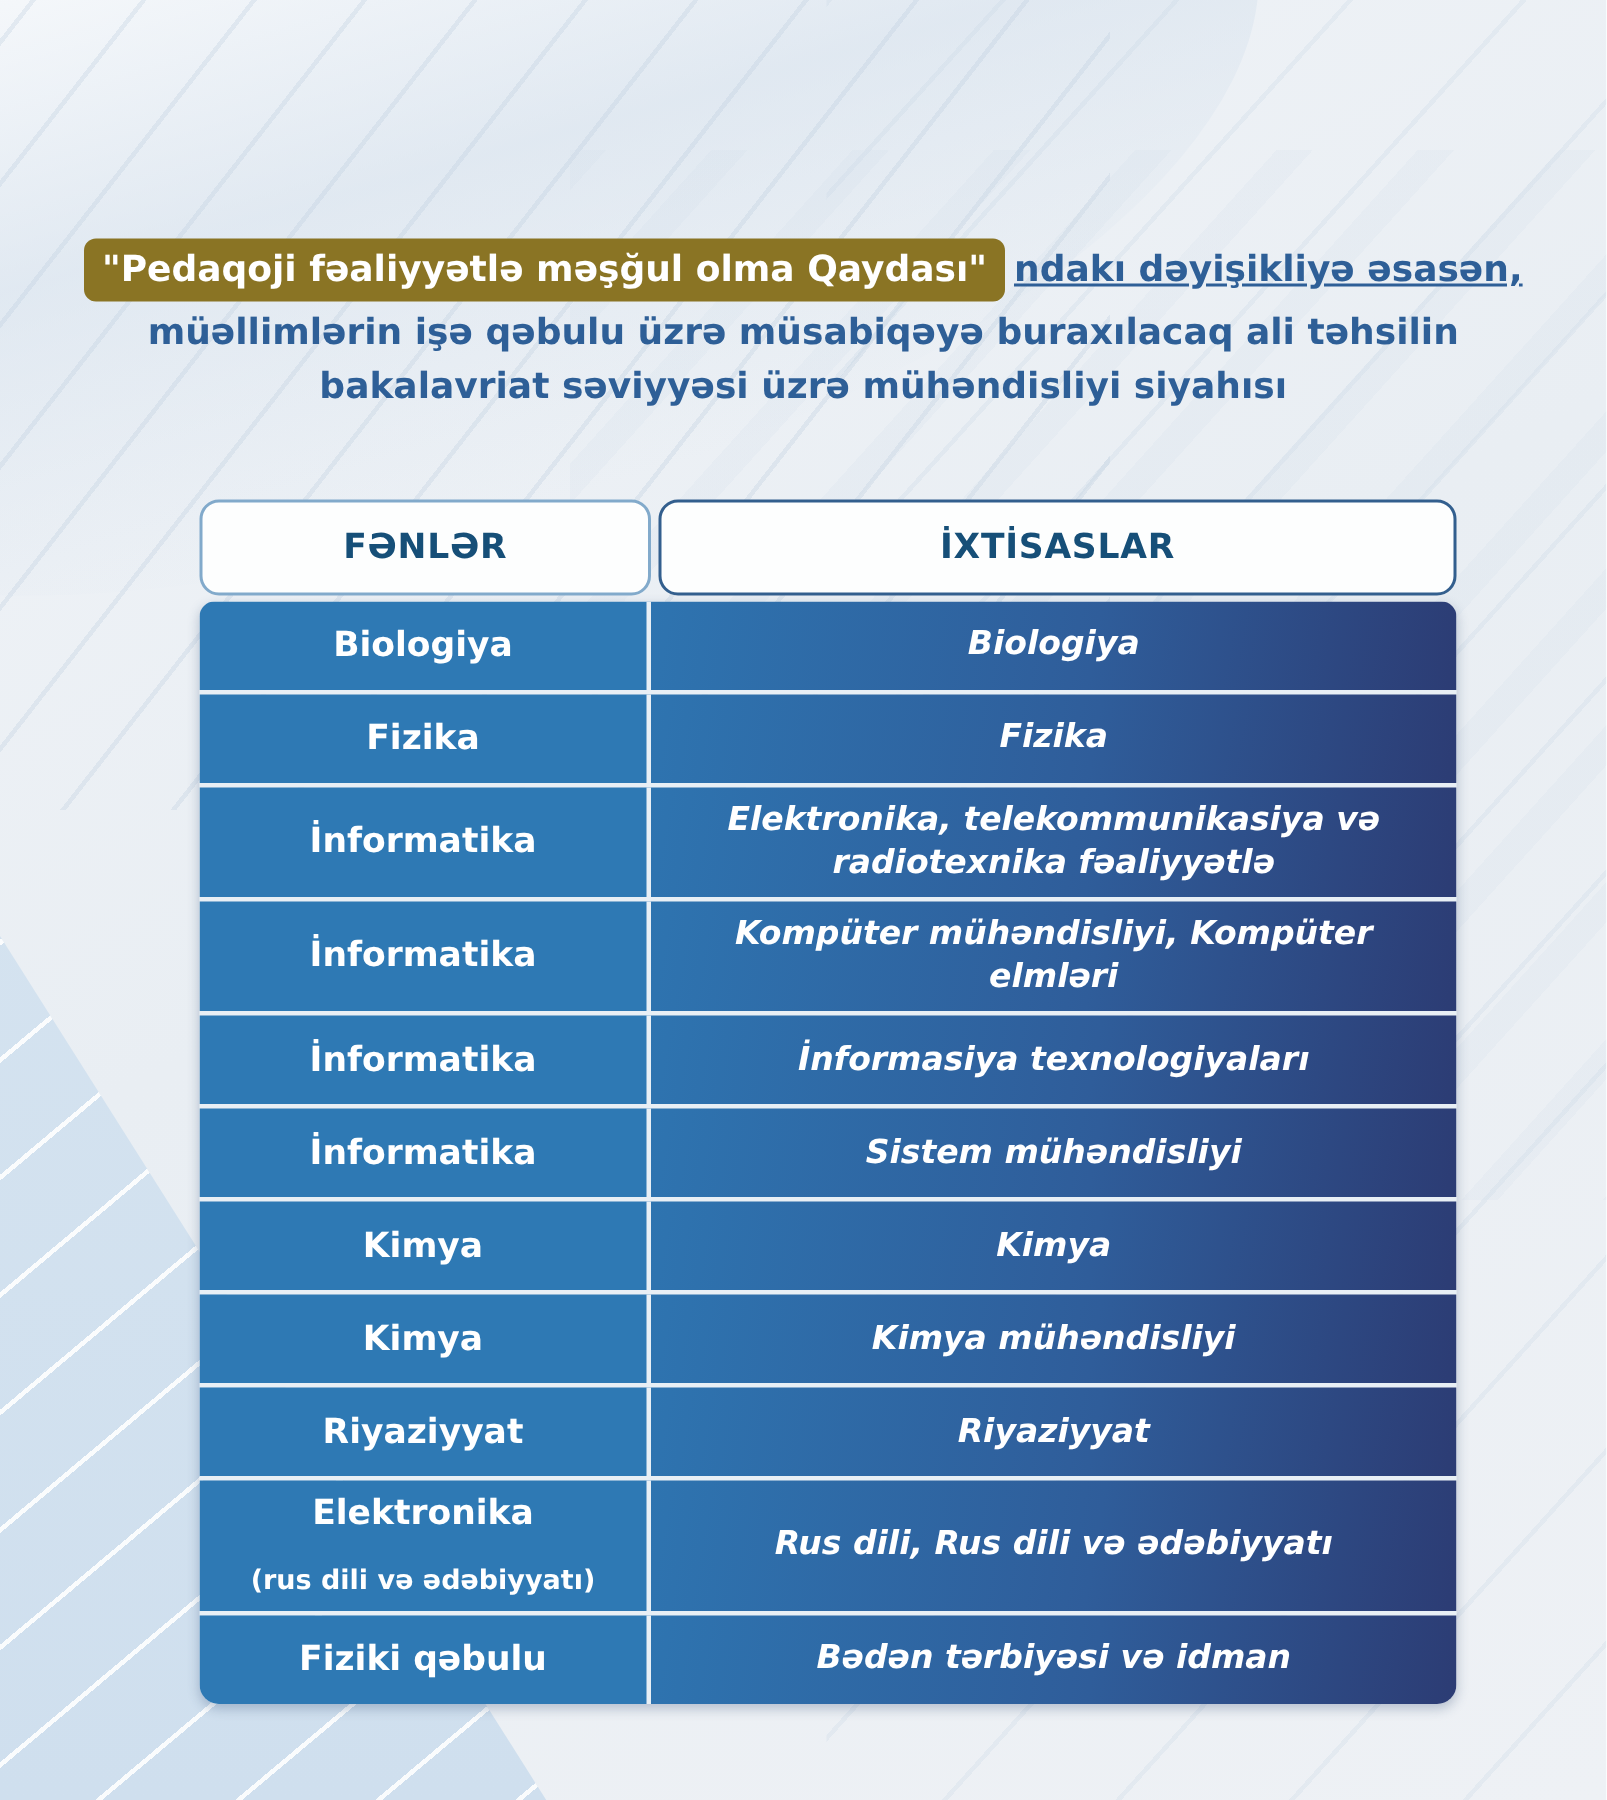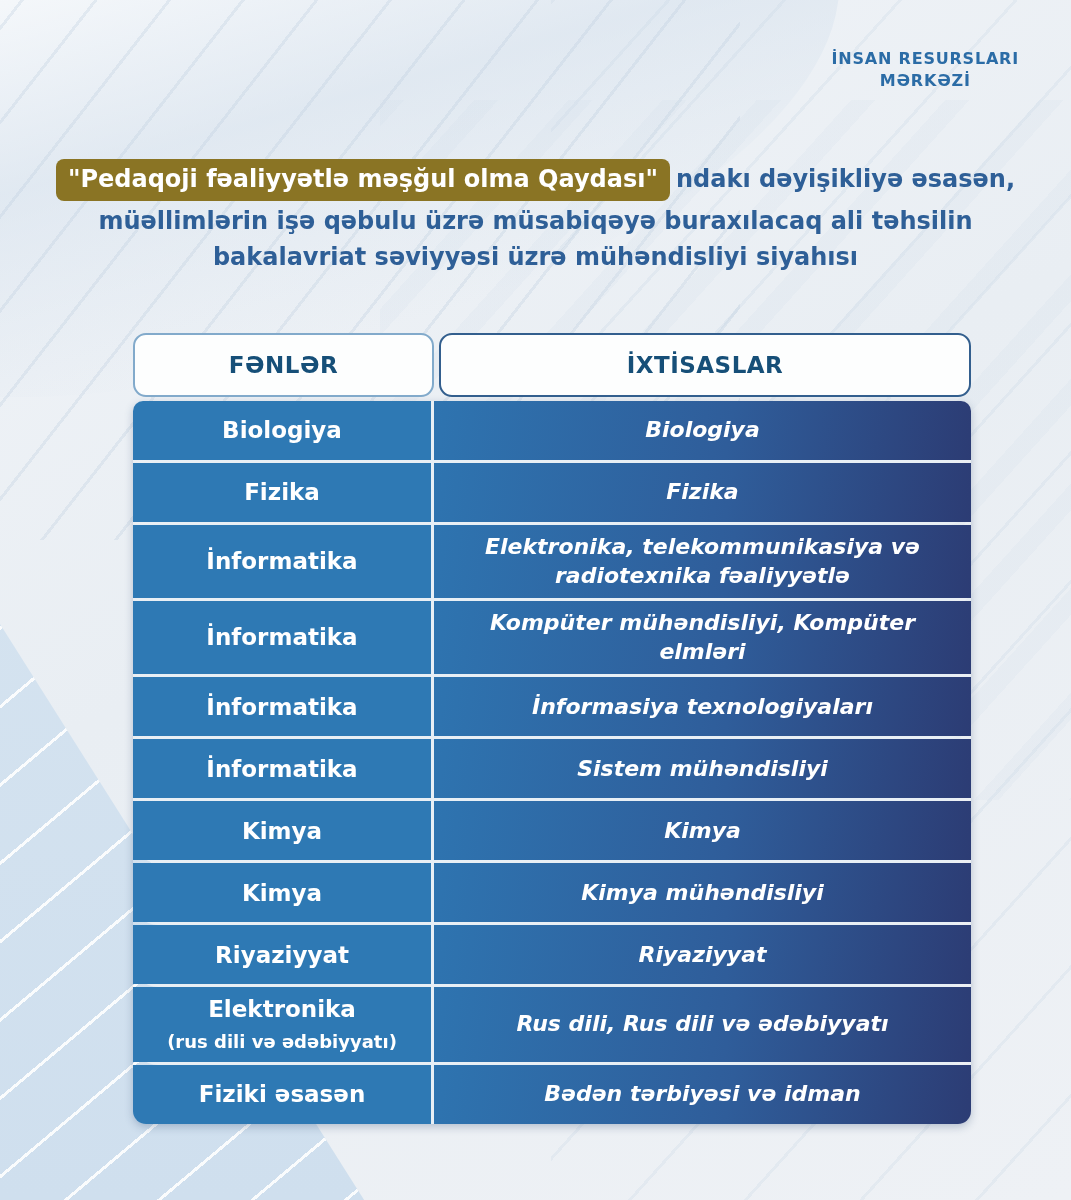--- a/index.html
+++ b/index.html
@@ -56,70 +56,66 @@
   .title{
     position:absolute;top:165px;left:0;width:100%;z-index:2;
     text-align:center;color:#2e5f97;font-weight:bold;
   }
   .t-line1{font-size:24px;margin-bottom:10px;}
   .highlight{
     background:#8a7424;color:#ffffff;
     padding:6px 12px 8px;border-radius:8px;
     white-space:nowrap;
   }
-  .t-rest{margin-left:6px;}
+  .t-rest{margin-left:6px;text-decoration:underline;}
   .t-line{font-size:24px;line-height:1.5;}
   
   .tbl{position:absolute;left:133px;top:333px;width:838px;z-index:2;}
   .thead{display:flex;gap:5px;margin-bottom:4px;}
   .th{
     background:#fdfefe;border:2px solid #6f9cc4;border-radius:13px;
     height:64px;display:flex;align-items:center;justify-content:center;
     color:#164f78;font-weight:bold;font-size:23px;letter-spacing:.5px;
     box-sizing:border-box;
   }
   .th-left{width:301px;border-color:#82aacb;}
   .th-right{flex:1;border-color:#335f8e;}
   .tbody{
     border-radius:10px 10px 13px 13px;overflow:hidden;
     box-shadow:0 3px 8px rgba(40,70,110,.28);
   }
-  .row{display:flex;border-bottom:3px solid #e8eff5;border-radius:25px;}
+  .row{display:flex;border-bottom:3px solid #e8eff5;}
   .row:last-child{border-bottom:none;}
   .cell-left{
     width:301px;min-height:59px;box-sizing:border-box;
     background:#2e79b4;border-right:3px solid #e8eff5;
     display:flex;flex-direction:column;align-items:center;justify-content:center;
     color:#fff;font-weight:bold;font-size:23px;text-align:center;
     padding:8px 10px;line-height:1.25;
   }
   .cell-right{
     flex:1;min-height:59px;box-sizing:border-box;
     background:linear-gradient(100deg,#2e74b0 0%,#2f5d9a 55%,#2c3c74 100%);
     display:flex;align-items:center;justify-content:center;
     color:#fff;font-weight:bold;font-style:italic;font-size:22px;
     text-align:center;padding:8px 18px;line-height:1.3;
   }
-  .note{font-size:18px;margin-top:7px;}
+  .note{font-size:18px;margin-top:19px;}
 </style>
 </head>
 <body>
 
 <div class="page">
 
   <div class="bg bg-softband"></div>
   <div class="bg bg-topleft"></div>
   <div class="bg bg-right"></div>
   <div class="bg bg-mid-streak"></div>
   <div class="bg bg-left-wedge"></div>
 
-  <div class="logo">
-    <div>İNSAN RESURSLARI</div>
-    <div>MƏRKƏZİ</div>
-  </div>
 
   <div class="title">
     <div class="t-line1">
       <span class="highlight">"Pedaqoji fəaliyyətlə məşğul olma Qaydası"</span><span class="t-rest">ndakı dəyişikliyə əsasən,</span>
     </div>
     <div class="t-line">müəllimlərin işə qəbulu üzrə müsabiqəyə buraxılacaq ali təhsilin</div>
     <div class="t-line">bakalavriat səviyyəsi üzrə mühəndisliyi siyahısı</div>
   </div>
 
   <div class="tbl">
@@ -223,21 +219,21 @@
         <div>Elektronika</div>
         <div class="note">(rus dili və ədəbiyyatı)</div>
       </div>
       <div class="cell-right">
         <div>Rus dili, Rus dili və ədəbiyyatı</div>
       </div>
     </div>
 
     <div class="row">
       <div class="cell-left">
-        <div>Fiziki əsasən</div>
+        <div>Fiziki qəbulu</div>
 
       </div>
       <div class="cell-right">
         <div>Bədən tərbiyəsi və idman</div>
       </div>
     </div>
   </div>
   </div>
 
 </div>

